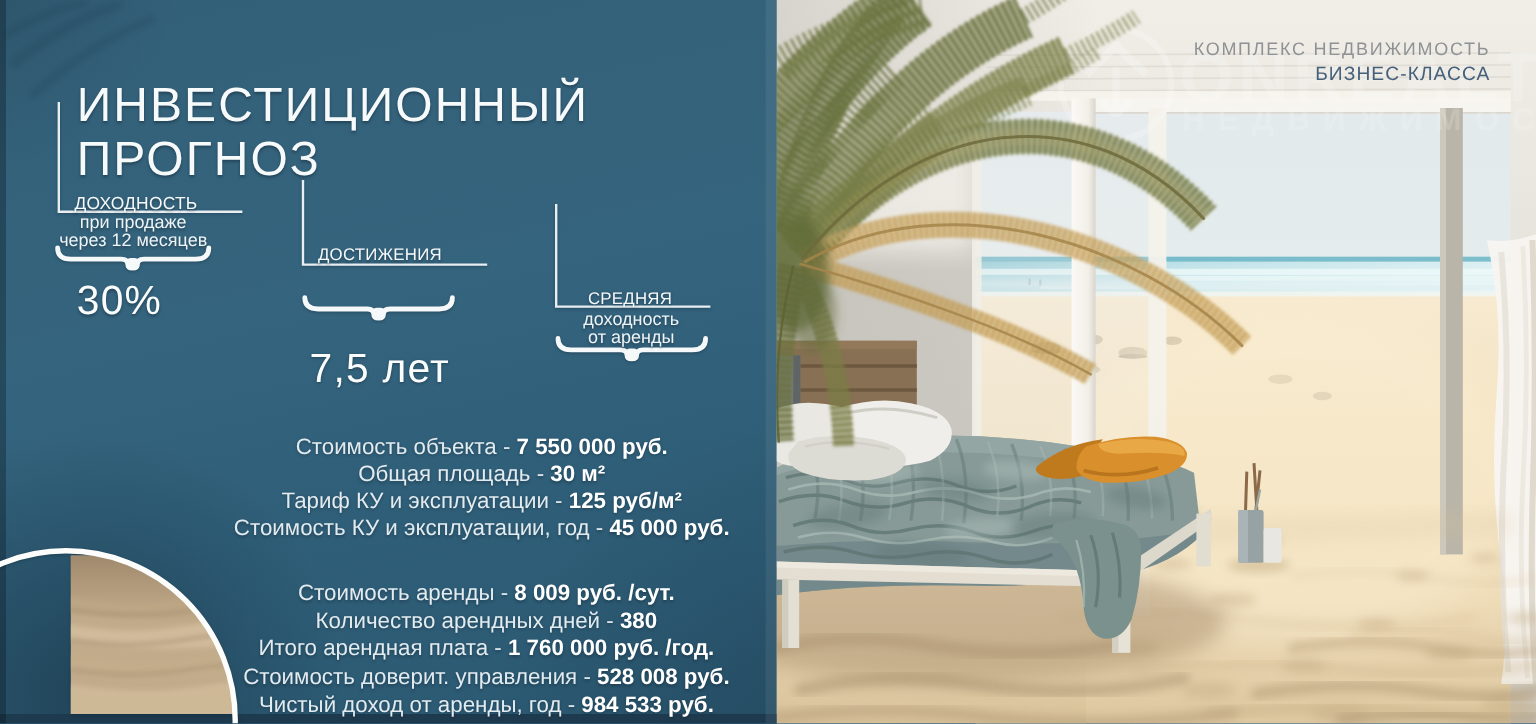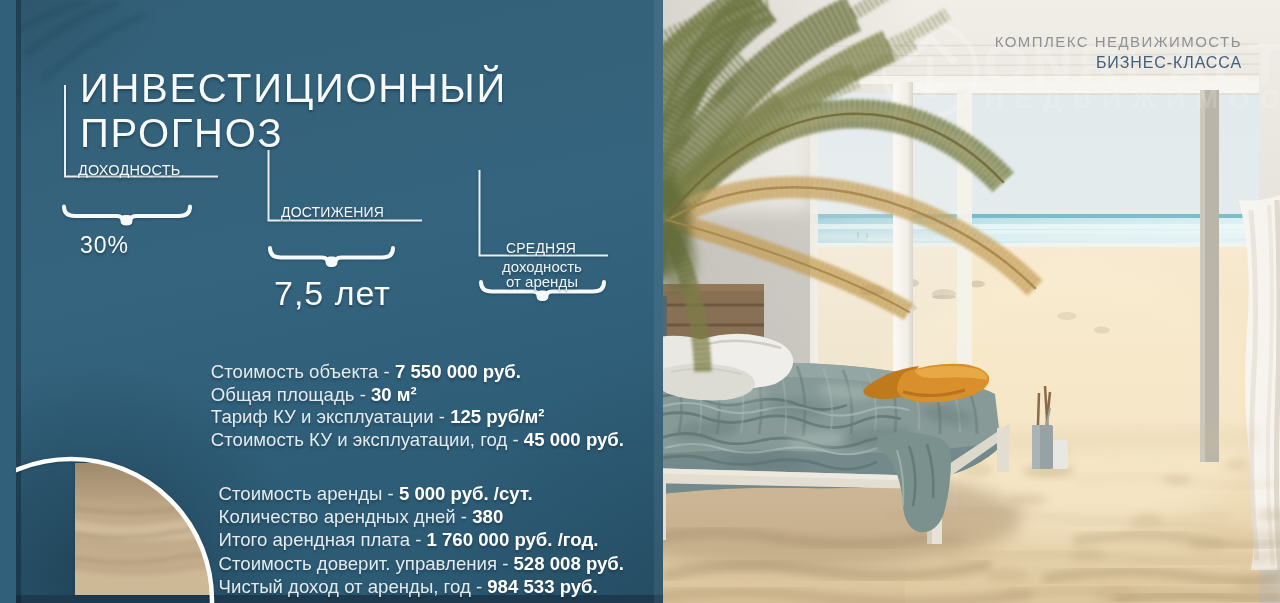--- a/index.html
+++ b/index.html
@@ -5,31 +5,31 @@
 *{margin:0;padding:0;box-sizing:border-box}
 html,body{width:1280px;height:603px;overflow:hidden}
 body{font-family:"Liberation Sans",sans-serif;position:relative;background:#31607a}
 #page{position:absolute;left:0;top:0;width:1280px;height:603px;overflow:hidden}
 #photo{position:absolute;left:647px;top:0;width:633px;height:500px}
 #panel{position:absolute;left:0;top:0;width:647px;height:603px;
  background:
   radial-gradient(circle 300px at 12% 95%, rgba(12,30,44,.38), rgba(12,30,44,0) 70%),
   radial-gradient(circle 420px at 108% 108%, rgba(16,36,52,.30), rgba(16,36,52,0) 72%),
   radial-gradient(circle 260px at -4% -6%, rgba(18,38,52,.22), rgba(18,38,52,0) 70%),
-  linear-gradient(168deg,#336078 0%,#35647e 42%,#2f5e78 68%,#2b5972 100%); margin-left: 16px;}
+  linear-gradient(168deg,#336078 0%,#35647e 42%,#2f5e78 68%,#2b5972 100%);}
 #panel .darkstrip{position:absolute;left:0;top:595px;width:647px;height:8px;background:#1e3a4f}
 #panel .edgeL{position:absolute;left:0;top:0;width:5px;height:603px;background:rgba(10,22,32,.35)}
 #panel .edgeR{position:absolute;right:0;top:0;width:9px;height:603px;background:rgba(190,200,200,.10)}
 .t{position:absolute;color:#f6f9fa;white-space:nowrap;text-shadow:0 1.5px 2.5px rgba(8,22,32,.4)}
 #title{left:64px;top:66px;font-size:40px;line-height:44.7px;letter-spacing:1.7px;color:#f7fafb;font-weight:400}
 .lab{font-size:14px;letter-spacing:0.2px}
 .sub{font-size:15px;color:#eef4f6;text-align:center}
 .big{font-size:34px;color:#fbfdfd;letter-spacing:1px}
 svg.lines{position:absolute;left:0;top:0;width:647px;height:603px;filter:drop-shadow(0 1.5px 1.5px rgba(8,22,32,.3))}
-.row{position:absolute;right:39px;text-align:left;color:#e2ebef;font-size:18.6px;white-space:nowrap;text-shadow:0 1.5px 2.5px rgba(8,22,32,.35)}
+.row{position:absolute;right:39px;text-align:center;color:#e2ebef;font-size:18.6px;white-space:nowrap;text-shadow:0 1.5px 2.5px rgba(8,22,32,.35)}
 .row b{color:#fff;font-weight:700}
 #hdr1{position:absolute;right:38px;top:33px;color:#8e9295;font-size:15px;letter-spacing:1.45px;white-space:nowrap}
 #hdr2{position:absolute;right:38px;top:54px;color:#44607a;font-size:16px;font-weight:400;letter-spacing:0.9px;white-space:nowrap}
 </style>
 </head>
 <body>
 <div id="page">
 <div id="photo">
 <svg width="633" height="603" viewBox="0 0 633 603">
 <defs>
@@ -377,33 +377,34 @@
       <path d="M465,282 Q465,291.5 476,291.5 L517,291.5 Q522.5,291.5 522.5,296 Q522.5,299 526.5,299 Q530.5,299 530.5,296 Q530.5,291.5 536,291.5 L577,291.5 Q588,291.5 588,282"></path>
     </g>
     <g fill="#f6f9fa" stroke="none">
       <rect x="105" y="215" width="11" height="10" rx="4"></rect>
       <rect x="310" y="256.5" width="11" height="10" rx="4"></rect>
       <rect x="521" y="290.5" width="11" height="10" rx="4"></rect>
     </g>
   </svg>
   <div class="t" id="title">ИНВЕСТИЦИОННЫЙ<br>ПРОГНОЗ</div>
   <div class="t lab" style="left:62px;top:162px;font-size:14.5px">ДОХОДНОСТЬ</div>
-  <div class="t big" style="left:64px;top:232px;font-size:23px">30%</div>
+  <div class="t sub" style="left:30px;top:179px;width:162px;line-height:14.6px">при продаже<br>через 12 месяцев</div>
+  <div class="t big" style="left:64px;top:232px;font-size:34px">30%</div>
   <div class="t lab" style="left:265px;top:204px;font-size:14px">ДОСТИЖЕНИЯ</div>
-  <div class="t big" style="left:258px;top:274px;font-size:34px">7,5 лет</div>
+  <div class="t big" style="left:258px;top:288px;font-size:34px">7,5 лет</div>
   <div class="t lab" style="left:490px;top:240px">СРЕДНЯЯ</div>
   <div class="t sub" style="left:445px;top:260px;width:162px;line-height:14.5px">доходность<br>от аренды</div>
   <div class="row" style="top:361px;line-height:22.5px">
     Стоимость объекта - <b>7 550 000 руб.</b><br>
     Общая площадь - <b>30 м²</b><br>
     Тариф КУ и эксплуатации - <b>125 руб/м²</b><br>
     Стоимость КУ и эксплуатации, год - <b>45 000 руб.</b>
   </div>
   <div class="row" style="top:482px;line-height:23.2px">
-    Стоимость аренды - <b>5 000 руб. /сут.</b><br>
+    Стоимость аренды - <b>8 009 руб. /сут.</b><br>
     Количество арендных дней - <b>380</b><br>
     Итого арендная плата - <b>1 760 000 руб. /год.</b><br>
     Стоимость доверит. управления - <b>528 008 руб.</b><br>
     Чистый доход от аренды, год - <b>984 533 руб.</b>
   </div>
 </div>
 <div id="hdr1">КОМПЛЕКС НЕДВИЖИМОСТЬ</div>
 <div id="hdr2">БИЗНЕС-КЛАССА</div>
 </div>
 

